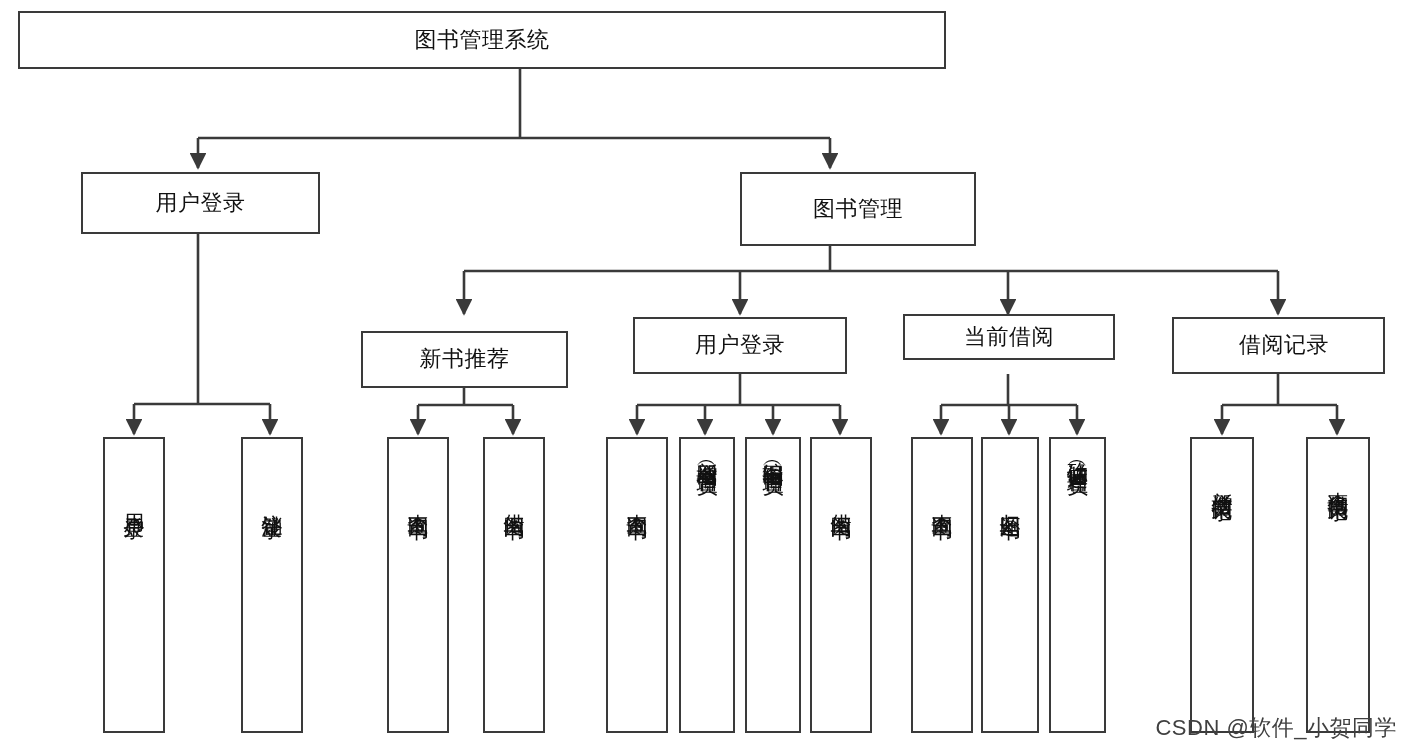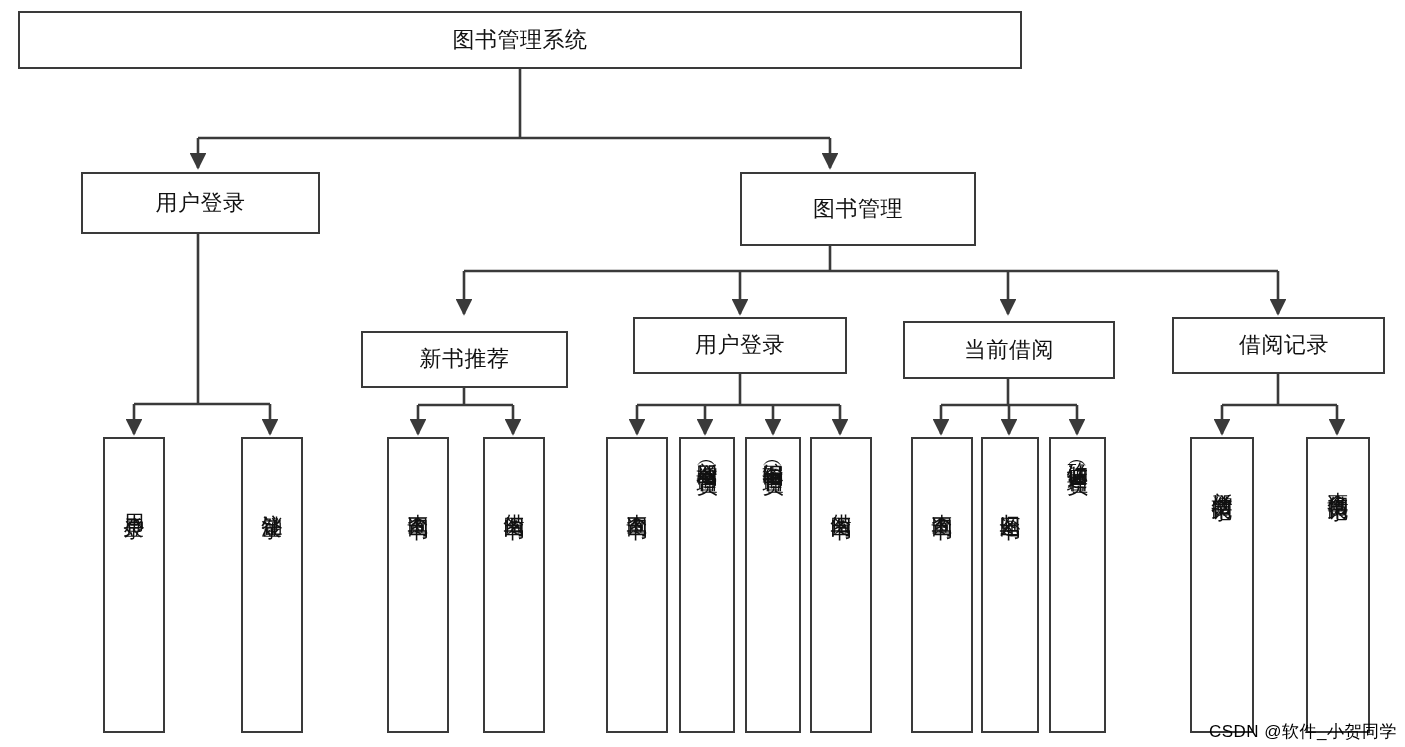--- a/index.html
+++ b/index.html
@@ -64,22 +64,22 @@
   .node.v.mid .label {
     margin-top: 52px;
   }
   .node.v.mid2 .label {
     margin-top: 30px;
   }
   #watermark {
     position: absolute;
     right: 8px;
     bottom: 4px;
-    font-size: 17px;
-    color: #000000;
+    font-size: 22px;
+    color: #404040;
     letter-spacing: 0.5px;
     white-space: nowrap;
     user-select: none;
   }
 </style>
 </head>
 <body>
 
 <div id="stage">
 
@@ -127,41 +127,41 @@
       <path d="M 1009 405 L 1009 434" marker-end="url(#arrow)"></path>
       <path d="M 1077 405 L 1077 434" marker-end="url(#arrow)"></path>
 
       <path d="M 1278 374 L 1278 405"></path>
       <path d="M 1222 405 L 1337 405"></path>
       <path d="M 1222 405 L 1222 434" marker-end="url(#arrow)"></path>
       <path d="M 1337 405 L 1337 434" marker-end="url(#arrow)"></path>
     </g>
   </svg>
 
-  <div class="node h" style="left:18px; top:11px; width:1004px; height:58px;">
+  <div class="node h" style="left:18px; top:11px; width:928px; height:58px;">
     <span class="label">图书管理系统</span>
   </div>
 
   <div class="node h" style="left:81px; top:172px; width:239px; height:62px;">
     <span class="label">用户登录</span>
   </div>
 
   <div class="node h" style="left:740px; top:172px; width:236px; height:74px;">
     <span class="label">图书管理</span>
   </div>
 
   <div class="node h" style="left:361px; top:331px; width:207px; height:57px;">
     <span class="label">新书推荐</span>
   </div>
 
   <div class="node h" style="left:633px; top:317px; width:214px; height:57px;">
     <span class="label">用户登录</span>
   </div>
 
-  <div class="node h" style="left:903px; top:321px; width:212px; height:58px;">
+  <div class="node h" style="left:903px; top:314px; width:212px; height:46px;">
     <span class="label">当前借阅</span>
   </div>
 
   <div class="node h" style="left:1172px; top:317px; width:213px; height:57px;padding-left:11px;">
     <span class="label">借阅记录</span>
   </div>
 
   <div class="node v mid" style="left:103px; top:437px; width:62px; height:296px;">
     <span class="label">用户登录</span>
   </div>

